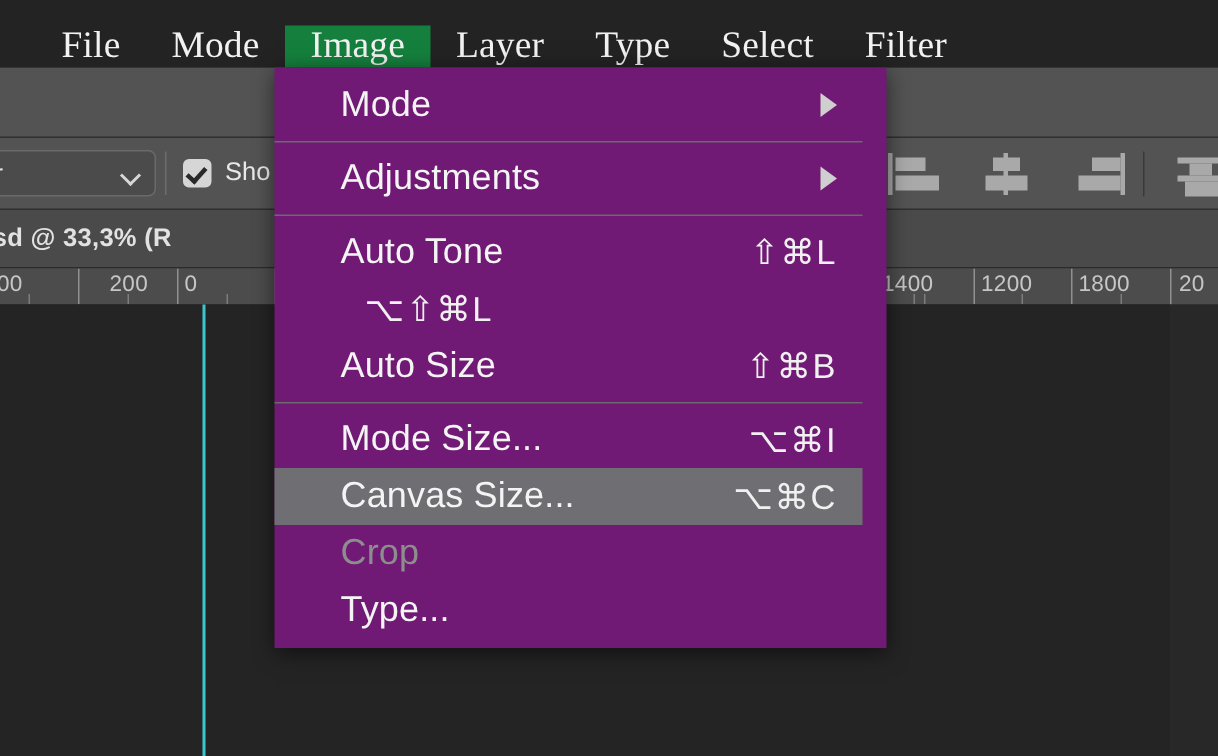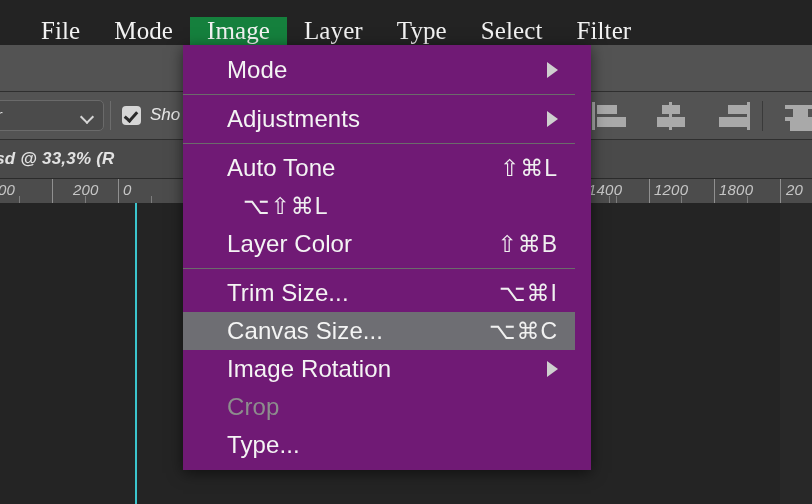--- a/index.html
+++ b/index.html
@@ -15,21 +15,20 @@
     width: 812px; height: 504px;
     overflow: hidden;
   }
 
   
   .app-window {
     position: absolute;
     left: 0; top: 45px;
     width: 812px; height: 395px;
     background: #535353;
-    font-style: italic;
   }
   .toolbar-row-top {
     position: absolute;
     left: 0; top: 0;
     width: 812px; height: 46px;
     background: #535353;
     border-bottom: 1px solid #2f2f2f;
   }
   .options-bar {
     position: absolute;
@@ -406,36 +405,32 @@
       </div>
       <div class="msep"></div>
       <div class="mi">
         <span class="mlabel">Auto Tone</span>
         <span class="shortcut">⇧⌘L</span>
       </div>
       <div class="mi">
         <span class="shortcut">⌥⇧⌘L</span>
       </div>
       <div class="mi">
-        <span class="mlabel">Layer Color</span>
+        <span class="mlabel">Auto Size</span>
         <span class="shortcut">⇧⌘B</span>
       </div>
       <div class="msep"></div>
       <div class="mi">
-        <span class="mlabel">Trim Size...</span>
+        <span class="mlabel">Mode Size...</span>
         <span class="shortcut">⌥⌘I</span>
       </div>
       <div class="mi sel">
         <span class="mlabel">Canvas Size...</span>
         <span class="shortcut">⌥⌘C</span>
       </div>
-      <div class="mi">
-        <span class="mlabel">Image Rotation</span>
-        <span class="arrow"></span>
-      </div>
       <div class="mi disabled">
         <span class="mlabel">Crop</span>
       </div>
       <div class="mi">
         <span class="mlabel">Type...</span>
       </div>
     </div>
 
 </div>
 

